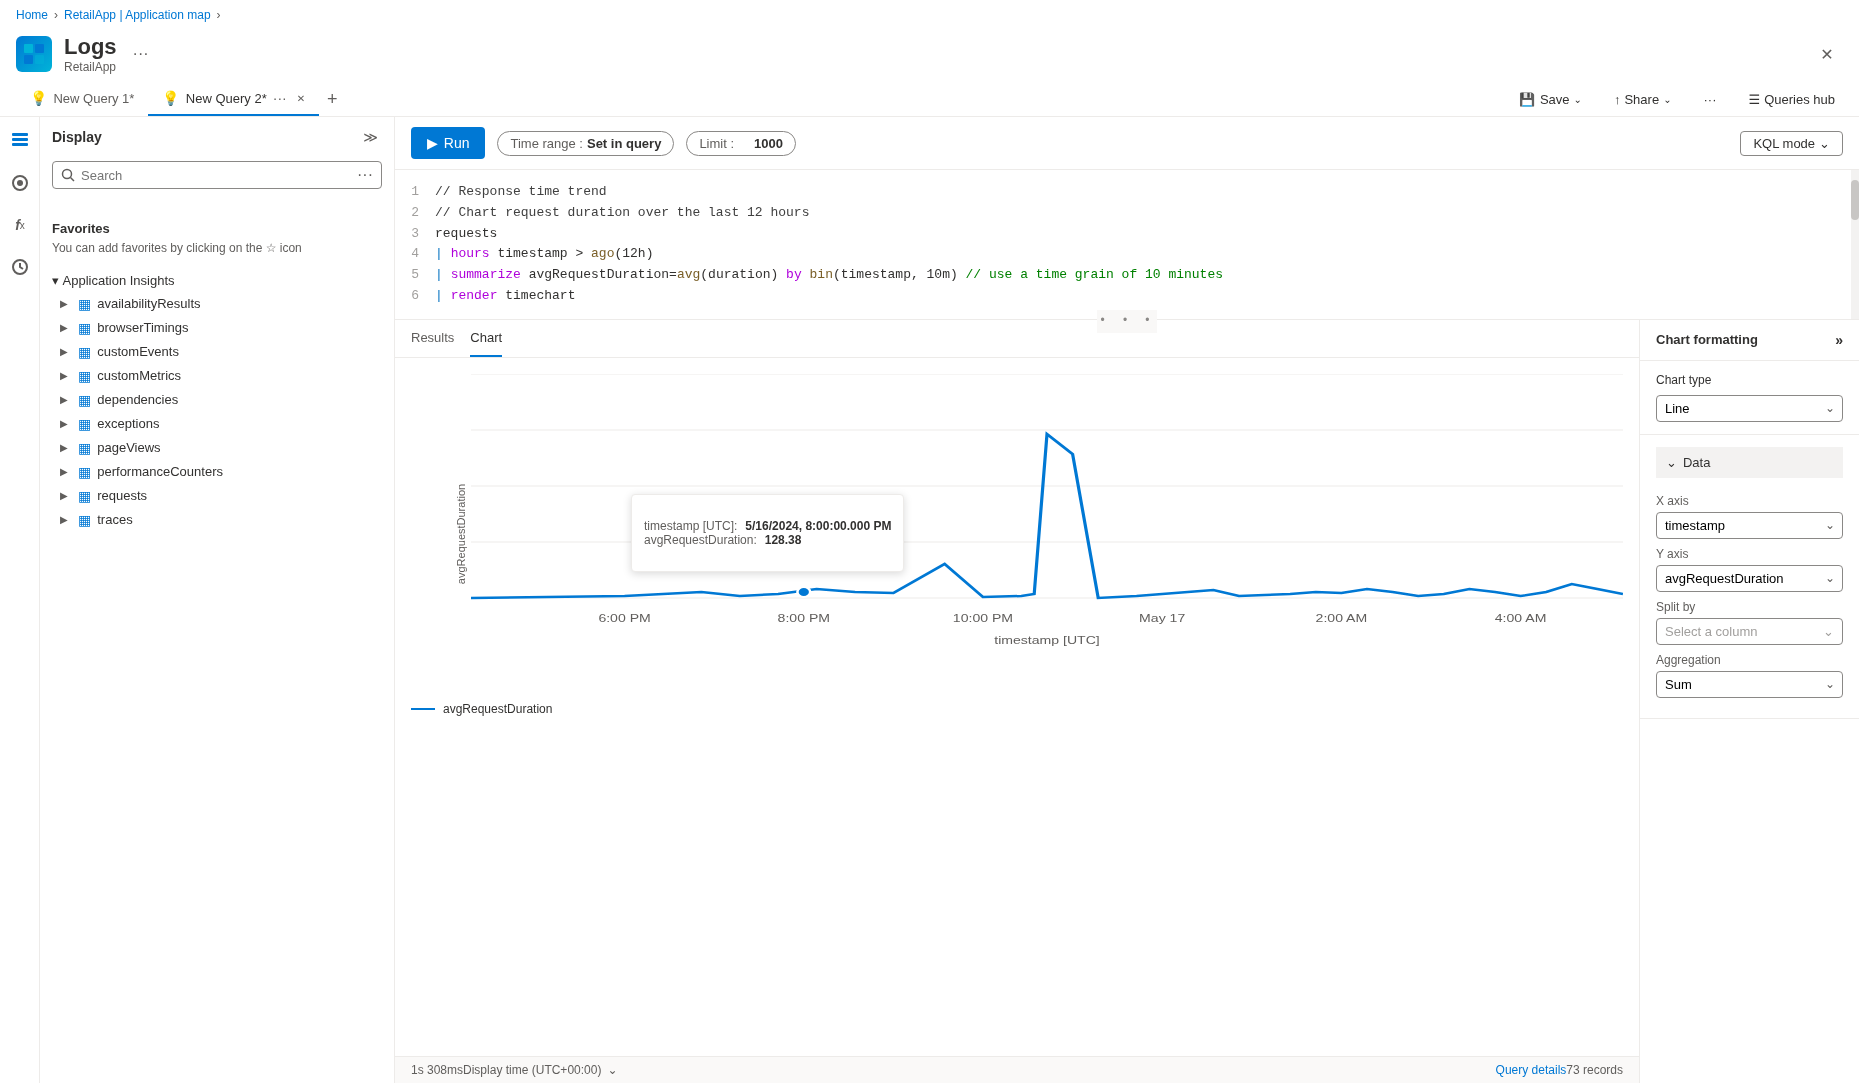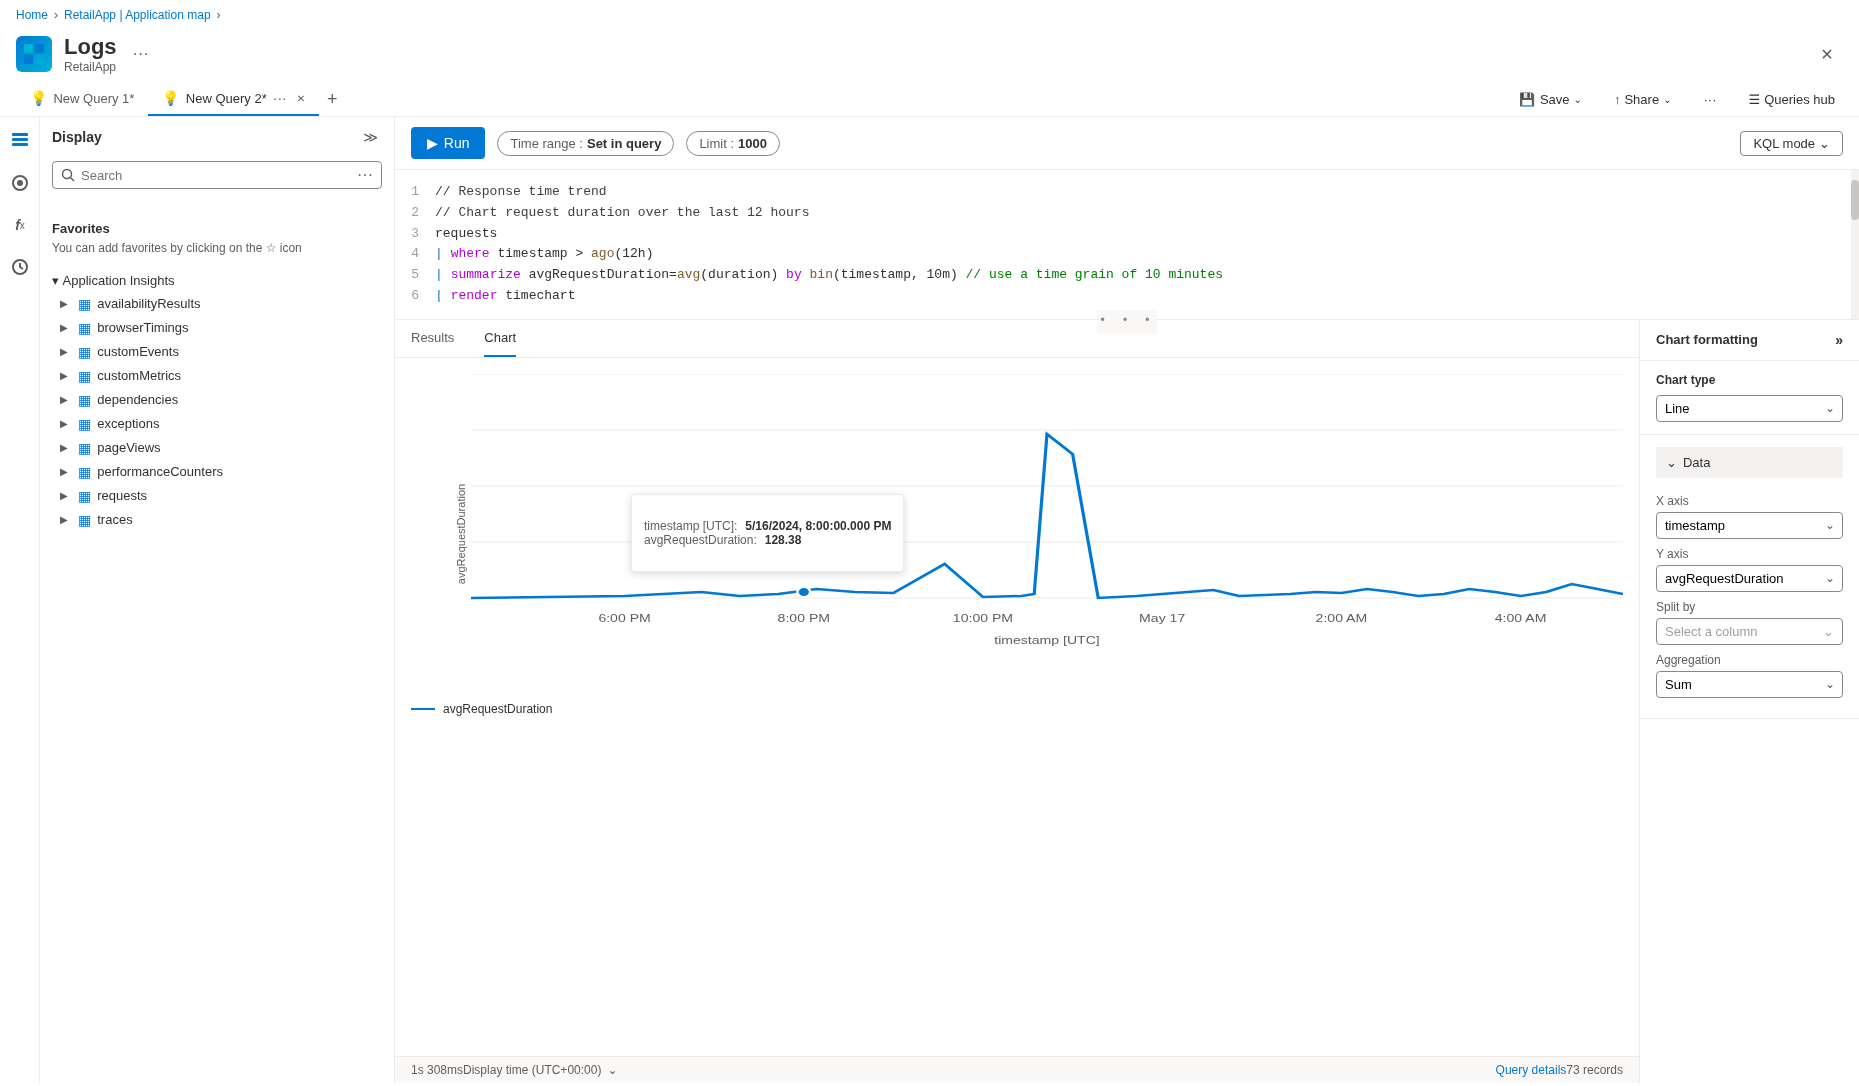--- a/index.html
+++ b/index.html
@@ -52,36 +52,36 @@
 
     
     .main-content { flex: 1; display: flex; flex-direction: column; overflow: hidden; }
 
     
     .query-toolbar { display: flex; align-items: center; padding: 10px 16px; gap: 12px; border-bottom: 1px solid #edebe9; background: #fff; }
     .run-btn { background: #0078d4; color: white; border: none; border-radius: 4px; padding: 8px 16px; cursor: pointer; display: flex; align-items: center; gap: 6px; font-size: 14px; font-weight: 500; }
     .time-range-pill { display: flex; align-items: center; border: 1px solid #8a8886; border-radius: 20px; padding: 4px 12px; font-size: 13px; gap: 4px; cursor: pointer; }
     .time-range-pill .label { color: #605e5c; }
     .time-range-pill .value { font-weight: 600; }
-    .limit-pill { display: flex; align-items: center; border: 1px solid #8a8886; border-radius: 20px; padding: 4px 12px; font-size: 13px; gap: 4px; cursor: pointer; }
+    .limit-pill { display: flex; align-items: center; border: 1px solid #8a8886; border-radius: 20px; padding: 4px 12px; font-size: 13px; gap: 20px; cursor: pointer; }
     .limit-pill .label { color: #605e5c; }
     .limit-pill .value { font-weight: 600; }
     .kql-mode { margin-left: auto; display: flex; align-items: center; border: 1px solid #8a8886; border-radius: 4px; padding: 4px 12px; font-size: 13px; gap: 4px; cursor: pointer; background: #fff; }
 
     
     .code-editor { padding: 12px 0; font-family: 'Consolas', 'Courier New', monospace; font-size: 13px; line-height: 1.6; background: #fff; flex-shrink: 0; position: relative; border-bottom: 1px solid #edebe9; }
     .code-line { display: flex; align-items: flex-start; }
     .line-num { width: 40px; text-align: right; padding-right: 16px; color: #a19f9d; user-select: none; font-size: 13px; line-height: 1.6; }
     .line-content { flex: 1; white-space: pre; color: #323130; line-height: 1.6; }
     .kw-comment { color: #404040; }
 
     
     .results-area { flex: 1; display: flex; overflow: hidden; }
     .results-main { flex: 1; display: flex; flex-direction: column; overflow: hidden; }
-    .results-tabs { display: flex; padding: 0 16px; border-bottom: 1px solid #edebe9; gap: 30px; }
+    .results-tabs { display: flex; padding: 0 16px; border-bottom: 1px solid #edebe9; gap: 16px; }
     .result-tab { padding: 10px 0; font-size: 13px; cursor: pointer; color: #605e5c; border-bottom: 2px solid transparent; }
     .result-tab.active { color: #323130; border-bottom: 2px solid #0078d4; font-weight: 500; }
     .chart-container { flex: 1; padding: 16px; position: relative; overflow: hidden; }
     .chart-tooltip { position: absolute; background: white; border: 1px solid #edebe9; border-radius: 4px; padding: 24px 12px; font-size: 12px; box-shadow: 0 2px 8px rgba(0,0,0,0.15); left: 200px; top: 130px; }
     .tooltip-row { display: flex; gap: 8px; }
     .tooltip-label { color: #605e5c; }
     .tooltip-value { font-weight: 600; }
     .chart-legend { display: flex; align-items: center; gap: 8px; margin-top: 8px; }
     .legend-line { width: 24px; height: 2px; background: #0078d4; }
     .legend-label { font-size: 12px; }
@@ -89,21 +89,21 @@
     
     .bottom-bar { display: flex; align-items: center; padding: 6px 16px; border-top: 1px solid #edebe9; font-size: 12px; color: #605e5c; background: #faf9f8; }
     .bottom-bar .time-display { display: flex; align-items: center; gap: 6px; cursor: pointer; }
     .bottom-bar .query-details { margin-left: auto; color: #0078d4; cursor: pointer; text-decoration: none; }
 
     
     .chart-format-panel { width: 220px; border-left: 1px solid #edebe9; padding: 0; overflow-y: auto; }
     .panel-header { display: flex; align-items: center; justify-content: space-between; padding: 12px 16px; border-bottom: 1px solid #edebe9; font-weight: 600; }
     .panel-header .expand-btn { cursor: pointer; font-size: 14px; }
     .panel-section { padding: 12px 16px; border-bottom: 1px solid #edebe9; }
-    .panel-section-title { font-size: 12px; font-weight: 700; margin-bottom: 8px; color: #323130; }
+    .panel-section-title { font-size: 12px; font-weight: 400; margin-bottom: 8px; color: #323130; }
     .data-section-header { display: flex; align-items: center; gap: 6px; padding: 8px 10px; font-size: 13px; background: #f3f2f1; cursor: pointer; }
     .axis-label { font-size: 12px; color: #605e5c; margin-bottom: 4px; margin-top: 8px; }
 
     
     .sidebar-wrapper { display: flex; height: 100%; }
     .sidebar-left-nav { width: 40px; border-right: 1px solid #edebe9; display: flex; flex-direction: column; padding-top: 4px; gap: 2px; }
     .nav-icon-btn { width: 40px; height: 40px; border: none; background: none; cursor: pointer; display: flex; align-items: center; justify-content: center; color: #605e5c; font-size: 16px; }
     .nav-icon-btn.active { color: #0078d4; }
     .sidebar-panel { flex: 1; overflow: hidden; display: flex; flex-direction: column; }
 
@@ -325,21 +325,21 @@
       <div class="code-line">
         <span class="line-num">2</span>
         <span class="line-content kw-comment">// Chart request duration over the last 12 hours</span>
       </div>
       <div class="code-line">
         <span class="line-num">3</span>
         <span class="line-content">requests</span>
       </div>
       <div class="code-line">
         <span class="line-num">4</span>
-        <span class="line-content"><span style="color:#0070c1;">|</span> <span style="color:#af00db;">where</span> timestamp &gt; <span style="color:#795e26;">ago</span>(12h)</span>
+        <span class="line-content"><span style="color:#0070c1;">|</span> <span style="color:#af00db;">hours</span> timestamp &gt; <span style="color:#795e26;">ago</span>(12h)</span>
       </div>
       <div class="code-line">
         <span class="line-num">5</span>
         <span class="line-content"><span style="color:#0070c1;">|</span> <span style="color:#af00db;">summarize</span> avgRequestDuration=<span style="color:#795e26;">avg</span>(duration) <span style="color:#af00db;">by</span> <span style="color:#795e26;">bin</span>(timestamp, 10m) <span style="color:#008000;">// use a time grain of 10 minutes</span></span>
       </div>
       <div class="code-line">
         <span class="line-num">6</span>
         <span class="line-content"><span style="color:#0070c1;">|</span> <span style="color:#af00db;">render</span> timechart</span>
       </div>
       <div style="position:absolute;right:0;top:0;bottom:0;width:8px;background:#f3f2f1;">

